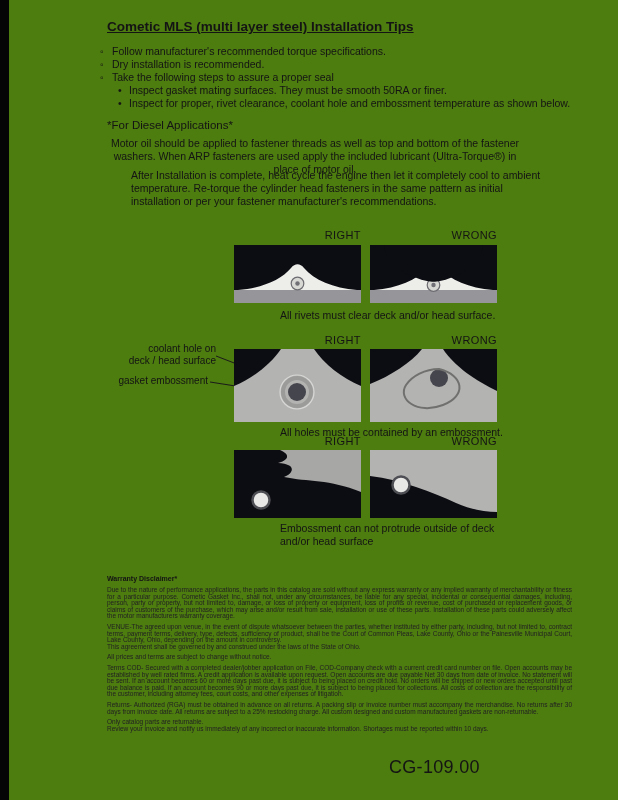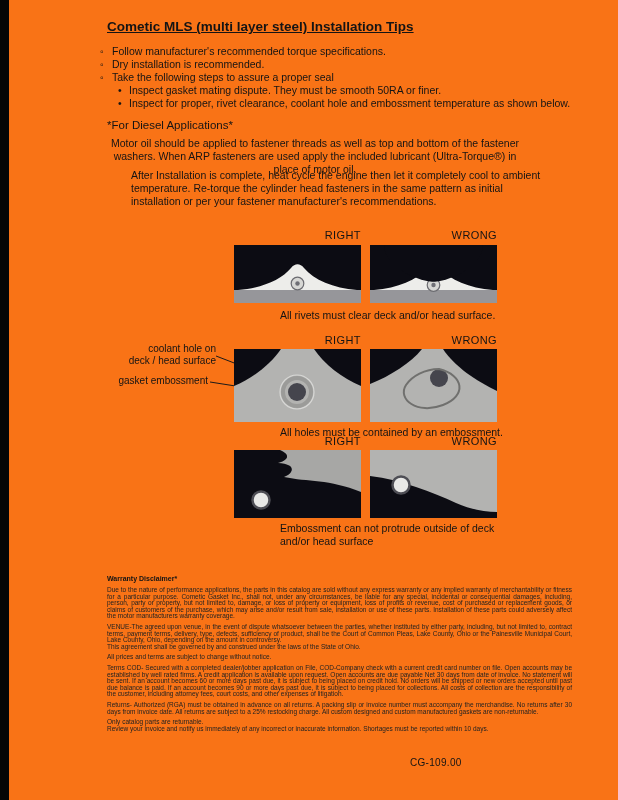--- a/index.html
+++ b/index.html
@@ -1,20 +1,20 @@
 <!DOCTYPE html>
 <html><head>
 <meta charset="utf-8">
 <title>Cometic MLS Installation Tips</title>
 <style>
   * { margin:0; padding:0; box-sizing:border-box; }
   html,body { background:#ffffff; }
   .page {
     position:relative; width:618px; height:800px; margin:0 auto;
-    background:#f97316; color:#141414; overflow:hidden;
+    background:#4d7c0f; color:#141414; overflow:hidden;
     font-family:"Liberation Sans", sans-serif;
   }
   .abs { position:absolute; }
   .pre { white-space:pre-line; }
 
   .left-bar { position:absolute; left:0; top:0; width:9px; height:800px; background:#050505; }
 
   .title { left:107px; top:19px; font-size:13.5px; font-weight:700; text-decoration:underline; }
 
   .tips { left:100px; top:45px; font-size:10.5px; line-height:13px; }
@@ -46,21 +46,21 @@
   .callout { font-size:10px; line-height:12px; text-align:right; }
   .callout1 { left:112px; top:343px; width:104px; }
   .callout2 { left:104px; top:375px; width:104px; }
   .callout-lines { left:210px; top:350px; width:100px; height:50px; }
 
   .warranty { left:107px; top:575px; width:465px; }
   .warranty-heading { font-size:7px; font-weight:700; margin-bottom:5px; }
   .fineprint { font-size:6.5px; line-height:6.6px; text-align:justify; margin-bottom:4px; color:#222; }
   .fineprint.tight { margin-bottom:0; }
 
-  .footer-code { left:410px; top:757px; font-size:10px; letter-spacing:0.3px; }
+  .footer-code { left:389px; top:757px; font-size:18px; letter-spacing:0.3px; }
 </style>
 </head>
 <body>
 
 <div class="page">
 
   <div class="left-bar"></div>
 
   <div class="abs title">Cometic MLS (multi layer steel) Installation Tips</div>
 
@@ -72,21 +72,21 @@
     <div class="tip">
       <span class="marker">◦</span>
       <span>Dry installation is recommended.</span>
     </div>
     <div class="tip">
       <span class="marker">◦</span>
       <span>Take the following steps to assure a proper seal</span>
     </div>
     <div class="tip sub">
       <span class="marker">•</span>
-      <span>Inspect gasket mating dispute.  They must be smooth 50RA or finer.</span>
+      <span>Inspect gasket mating surfaces.  They must be smooth 50RA or finer.</span>
     </div>
     <div class="tip sub">
       <span class="marker">•</span>
       <span>Inspect for proper, rivet clearance, coolant hole and embossment temperature as shown below.</span>
     </div>
   </div>
 
   <div class="abs diesel-heading">*For Diesel Applications*</div>
   <div class="abs body-text para1">Motor oil should be applied to fastener threads as well as top and bottom of the fastener washers. When ARP fasteners are used apply the included lubricant (Ultra-Torque®) in place of motor oil.</div>
   <div class="abs body-text para2">After Installation is complete, heat cycle the engine then let it completely cool to ambient temperature. Re-torque the cylinder head fasteners in the same pattern as initial installation or per your fastener manufacturer's recommendations.</div>

